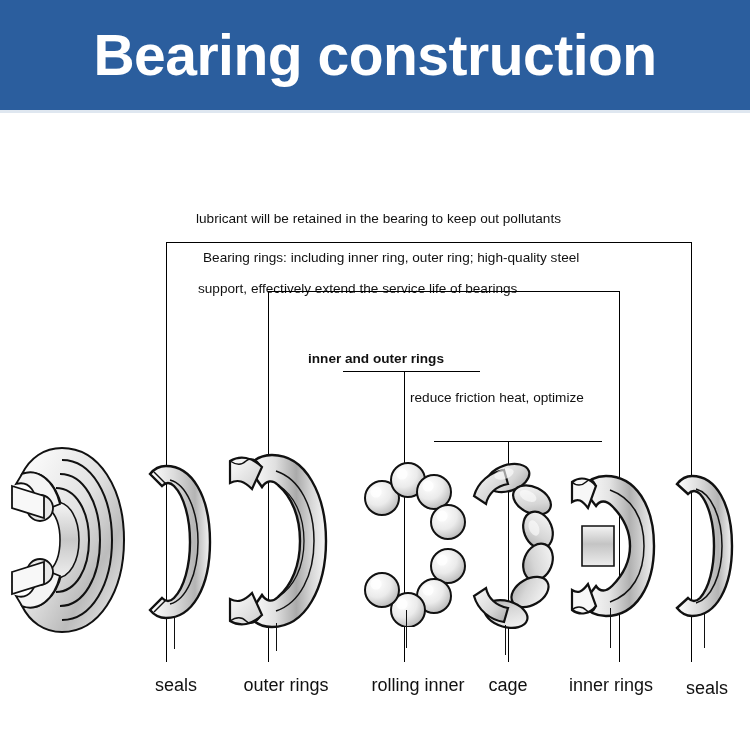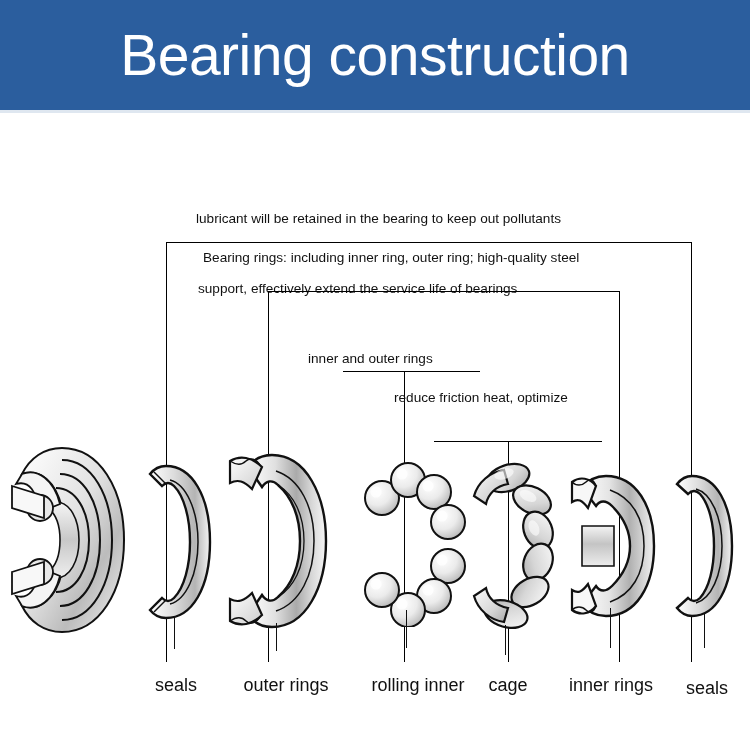--- a/index.html
+++ b/index.html
@@ -13,21 +13,21 @@
 
   
   #header {
     position: absolute; left: 0; top: 0; width: 750px; height: 110px;
     background: #2B5E9E;
     display: flex; align-items: center; justify-content: center;
   }
   #header-title {
     color: #ffffff;
     font-size: 57px;
-    font-weight: 400;
+    font-weight: 700;
     letter-spacing: -0.5px;
     line-height: 1;
     white-space: nowrap;
   }
   #header-underline {
     position: absolute; left: 0; top: 110px; width: 750px; height: 3px;
     background: #dfe7f0;
   }
 
   
@@ -87,26 +87,26 @@
   </div>
   <div id="header-underline"></div>
 
   <div class="callout-text" style="left:196px; top:203px;">lubricant will be retained in the bearing to keep out pollutants</div>
 
   <div class="bracket" style="left:166px; top:242px; width:526px; height:420px;"></div>
   <div class="callout-text" style="left:203px; top:242px;">Bearing rings: including inner ring, outer ring; high-quality steel</div>
   <div class="callout-text" style="left:198px; top:273px;">support, effectively extend the service life of bearings</div>
 
   <div class="bracket" style="left:268px; top:291px; width:352px; height:371px;"></div>
-  <div class="callout-text" style="left:308px; top:343px;">inner and outer rings</div>
+  <div class="callout-text" style="left:308px; top:343px;font-weight:bold;">inner and outer rings</div>
 
   <div class="uline" style="left:343px; top:371px; width:137px;"></div>
   <div class="vleg" style="left:404px; top:371px; height:291px;"></div>
 
-  <div class="callout-text" style="left:394px; top:382px;">reduce friction heat, optimize</div>
+  <div class="callout-text" style="left:410px; top:382px;">reduce friction heat, optimize</div>
 
   <div class="uline" style="left:434px; top:441px; width:168px;"></div>
   <div class="vleg" style="left:508px; top:441px; height:221px;"></div>
 
   <div class="part" style="left:4px; top:440px;">
     <svg width="140" height="200" viewBox="0 0 140 200">
       <defs>
         <linearGradient id="g1" x1="0" y1="0" x2="1" y2="1">
           <stop offset="0%" stop-color="#ffffff"></stop>
           <stop offset="45%" stop-color="#e2e2e2"></stop>

